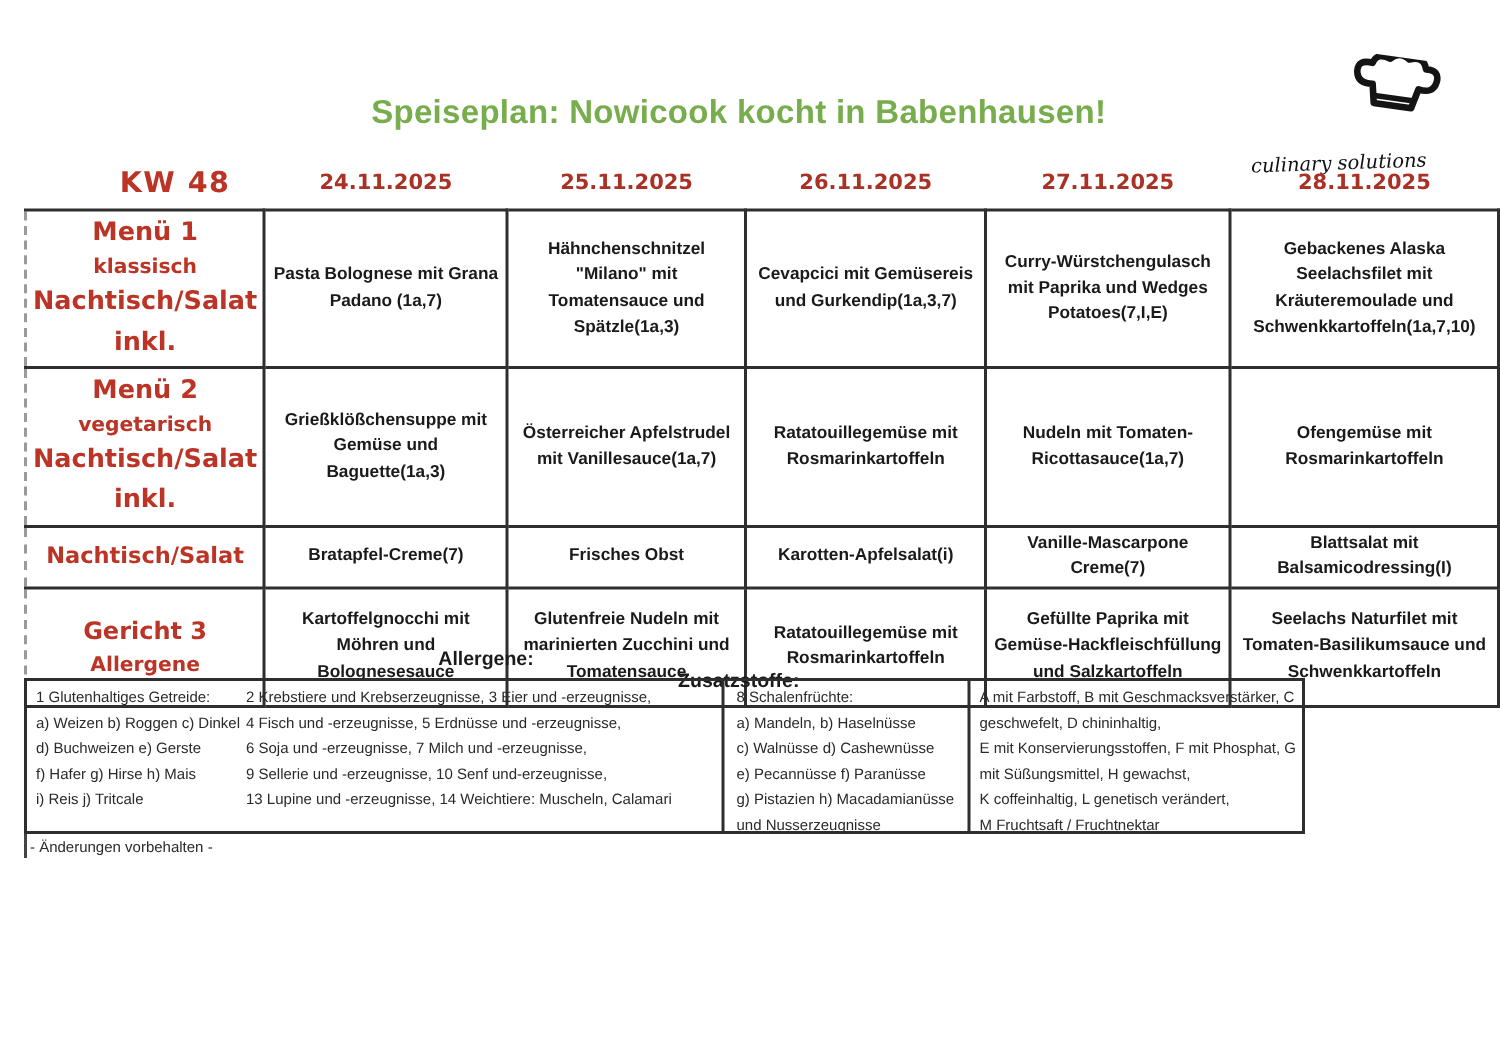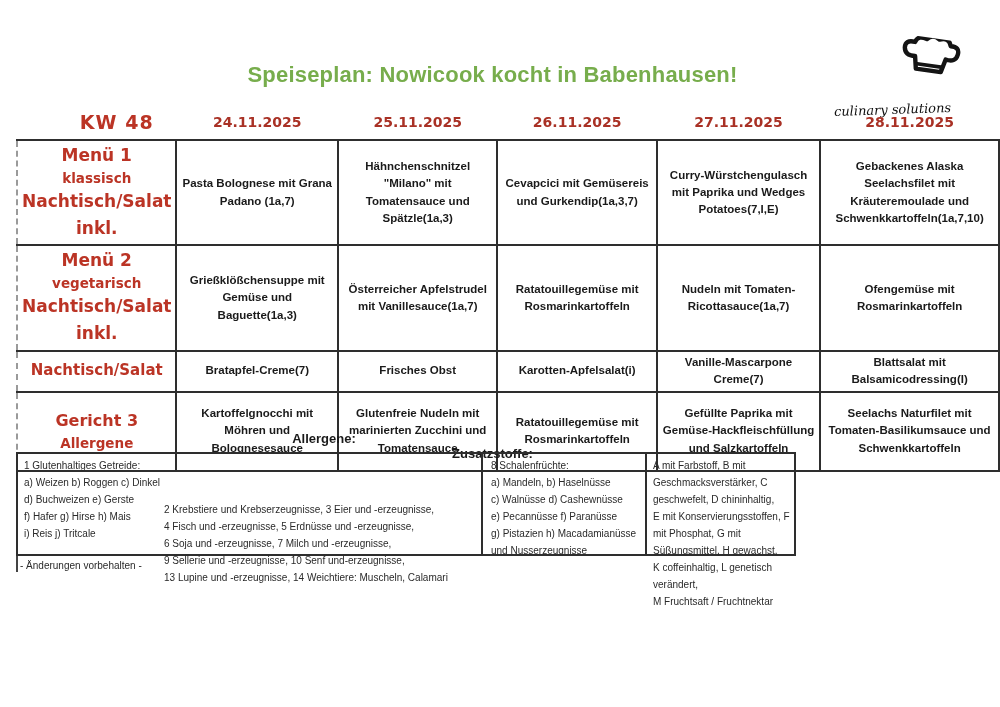--- a/index.html
+++ b/index.html
@@ -44,29 +44,29 @@
   .lbl{font-family:"DejaVu Sans",sans-serif;font-weight:bold;color:var(--label-red);}
   .lbl.l1{font-size:17px;line-height:1.45;}
   .lbl.l2{font-size:13.5px;line-height:1.5;}
   .lbl.l3{font-size:17px;line-height:1.6;}
   .lbl.single{font-size:15px;}
   
   .foot-hdr{position:absolute;left:8px;top:431px;width:969px;height:19px;display:flex;flex-direction:column;}
   .foot-hdr .fh-left{width:632px;text-align:center;font-weight:bold;font-size:13px;}
   .foot-hdr .fh-right{flex:1;text-align:center;font-weight:bold;font-size:13px;}
   .allergen-box{
-    position:absolute;left:16px;top:452px;width:780px;height:104px;
+    position:absolute;left:16px;top:452px;width:854px;height:104px;
     border:2px solid var(--border-dark);display:flex;
   }
   .al-cell{position:relative;font-size:10px;color:#2a2a2a;line-height:17px;}
   .al-a{width:463px;}
   .al-b{width:164px;border-left:2px solid var(--border-dark);padding:3px 0 0 8px;}
   .al-c{flex:1;border-left:2px solid var(--border-dark);padding:3px 0 0 6px;}
   .al-col1{position:absolute;left:6px;top:3px;width:140px;}
-  .al-col2{position:absolute;left:146px;top:3px;width:315px;margin-top:44px;}
+  .al-col2{position:absolute;left:146px;top:3px;width:315px;}
   .note{position:absolute;left:20px;top:560px;font-size:10px;color:#2a2a2a;}
   .note-edge{position:absolute;left:16px;top:556px;width:0;height:16px;border-left:2px solid #444;}
 </style>
 </head>
 <body>
 
 <div class="page">
 
   <div class="title">Speiseplan: Nowicook kocht in Babenhausen!</div>
 

